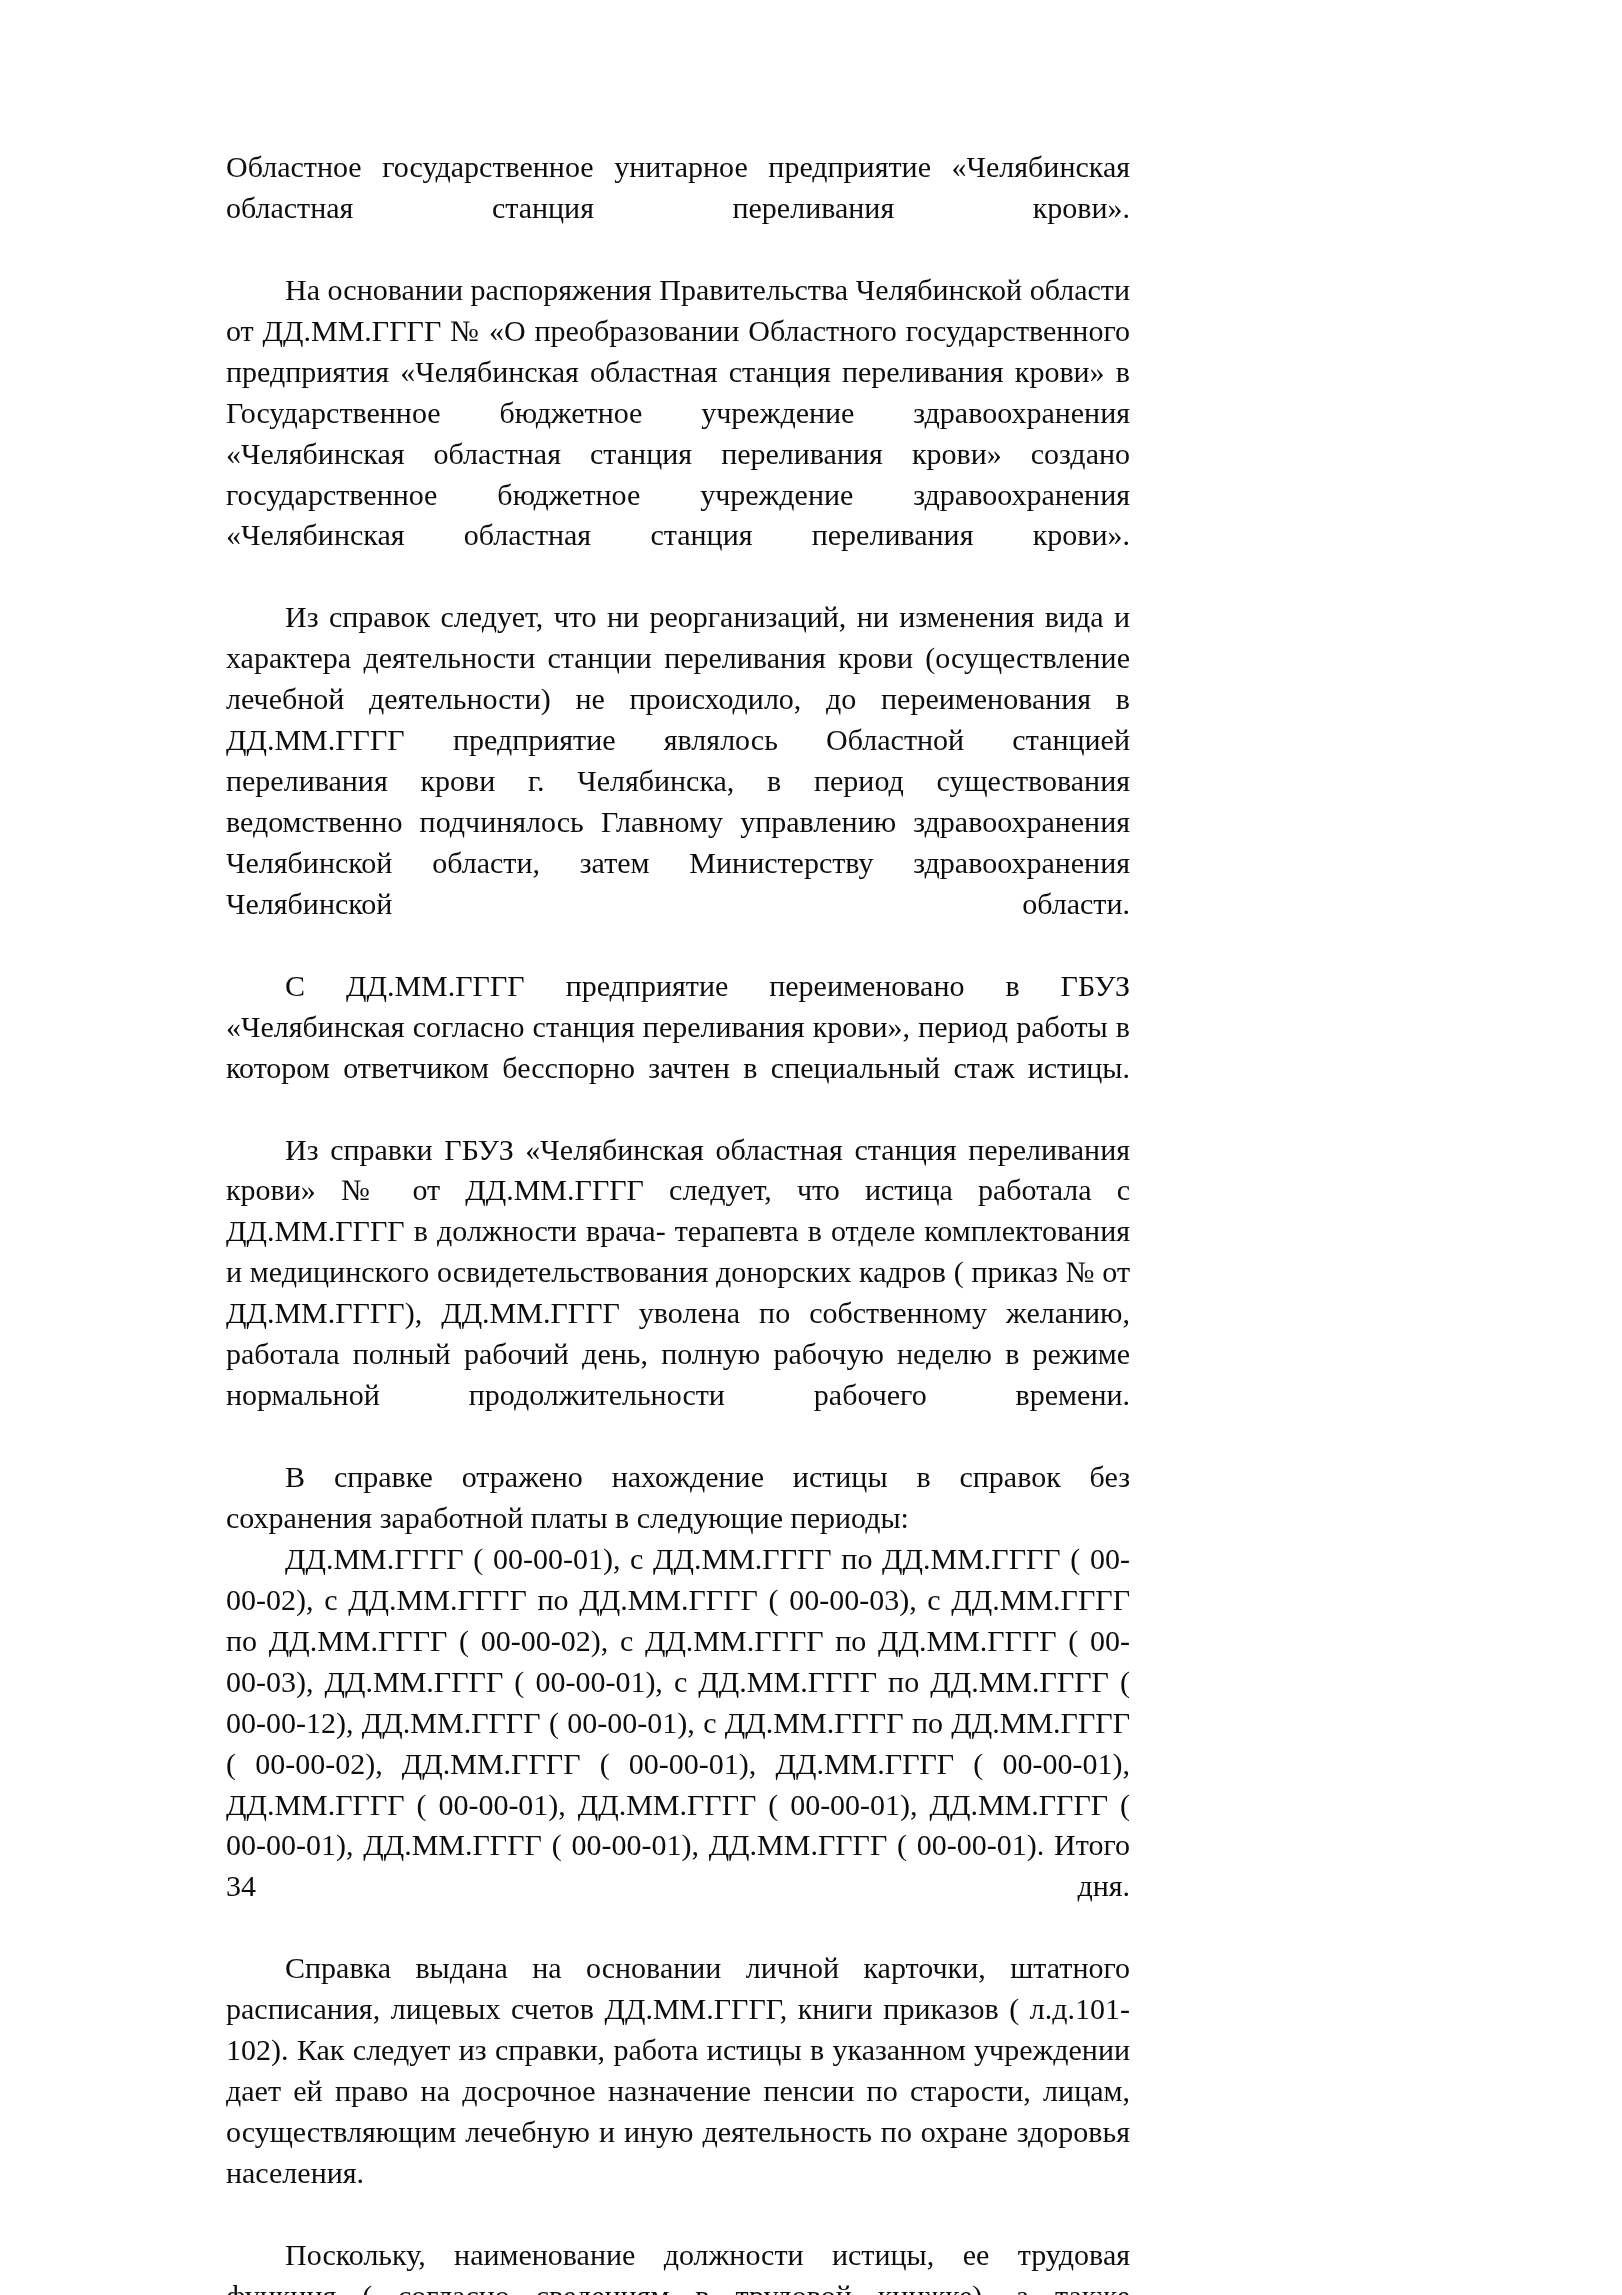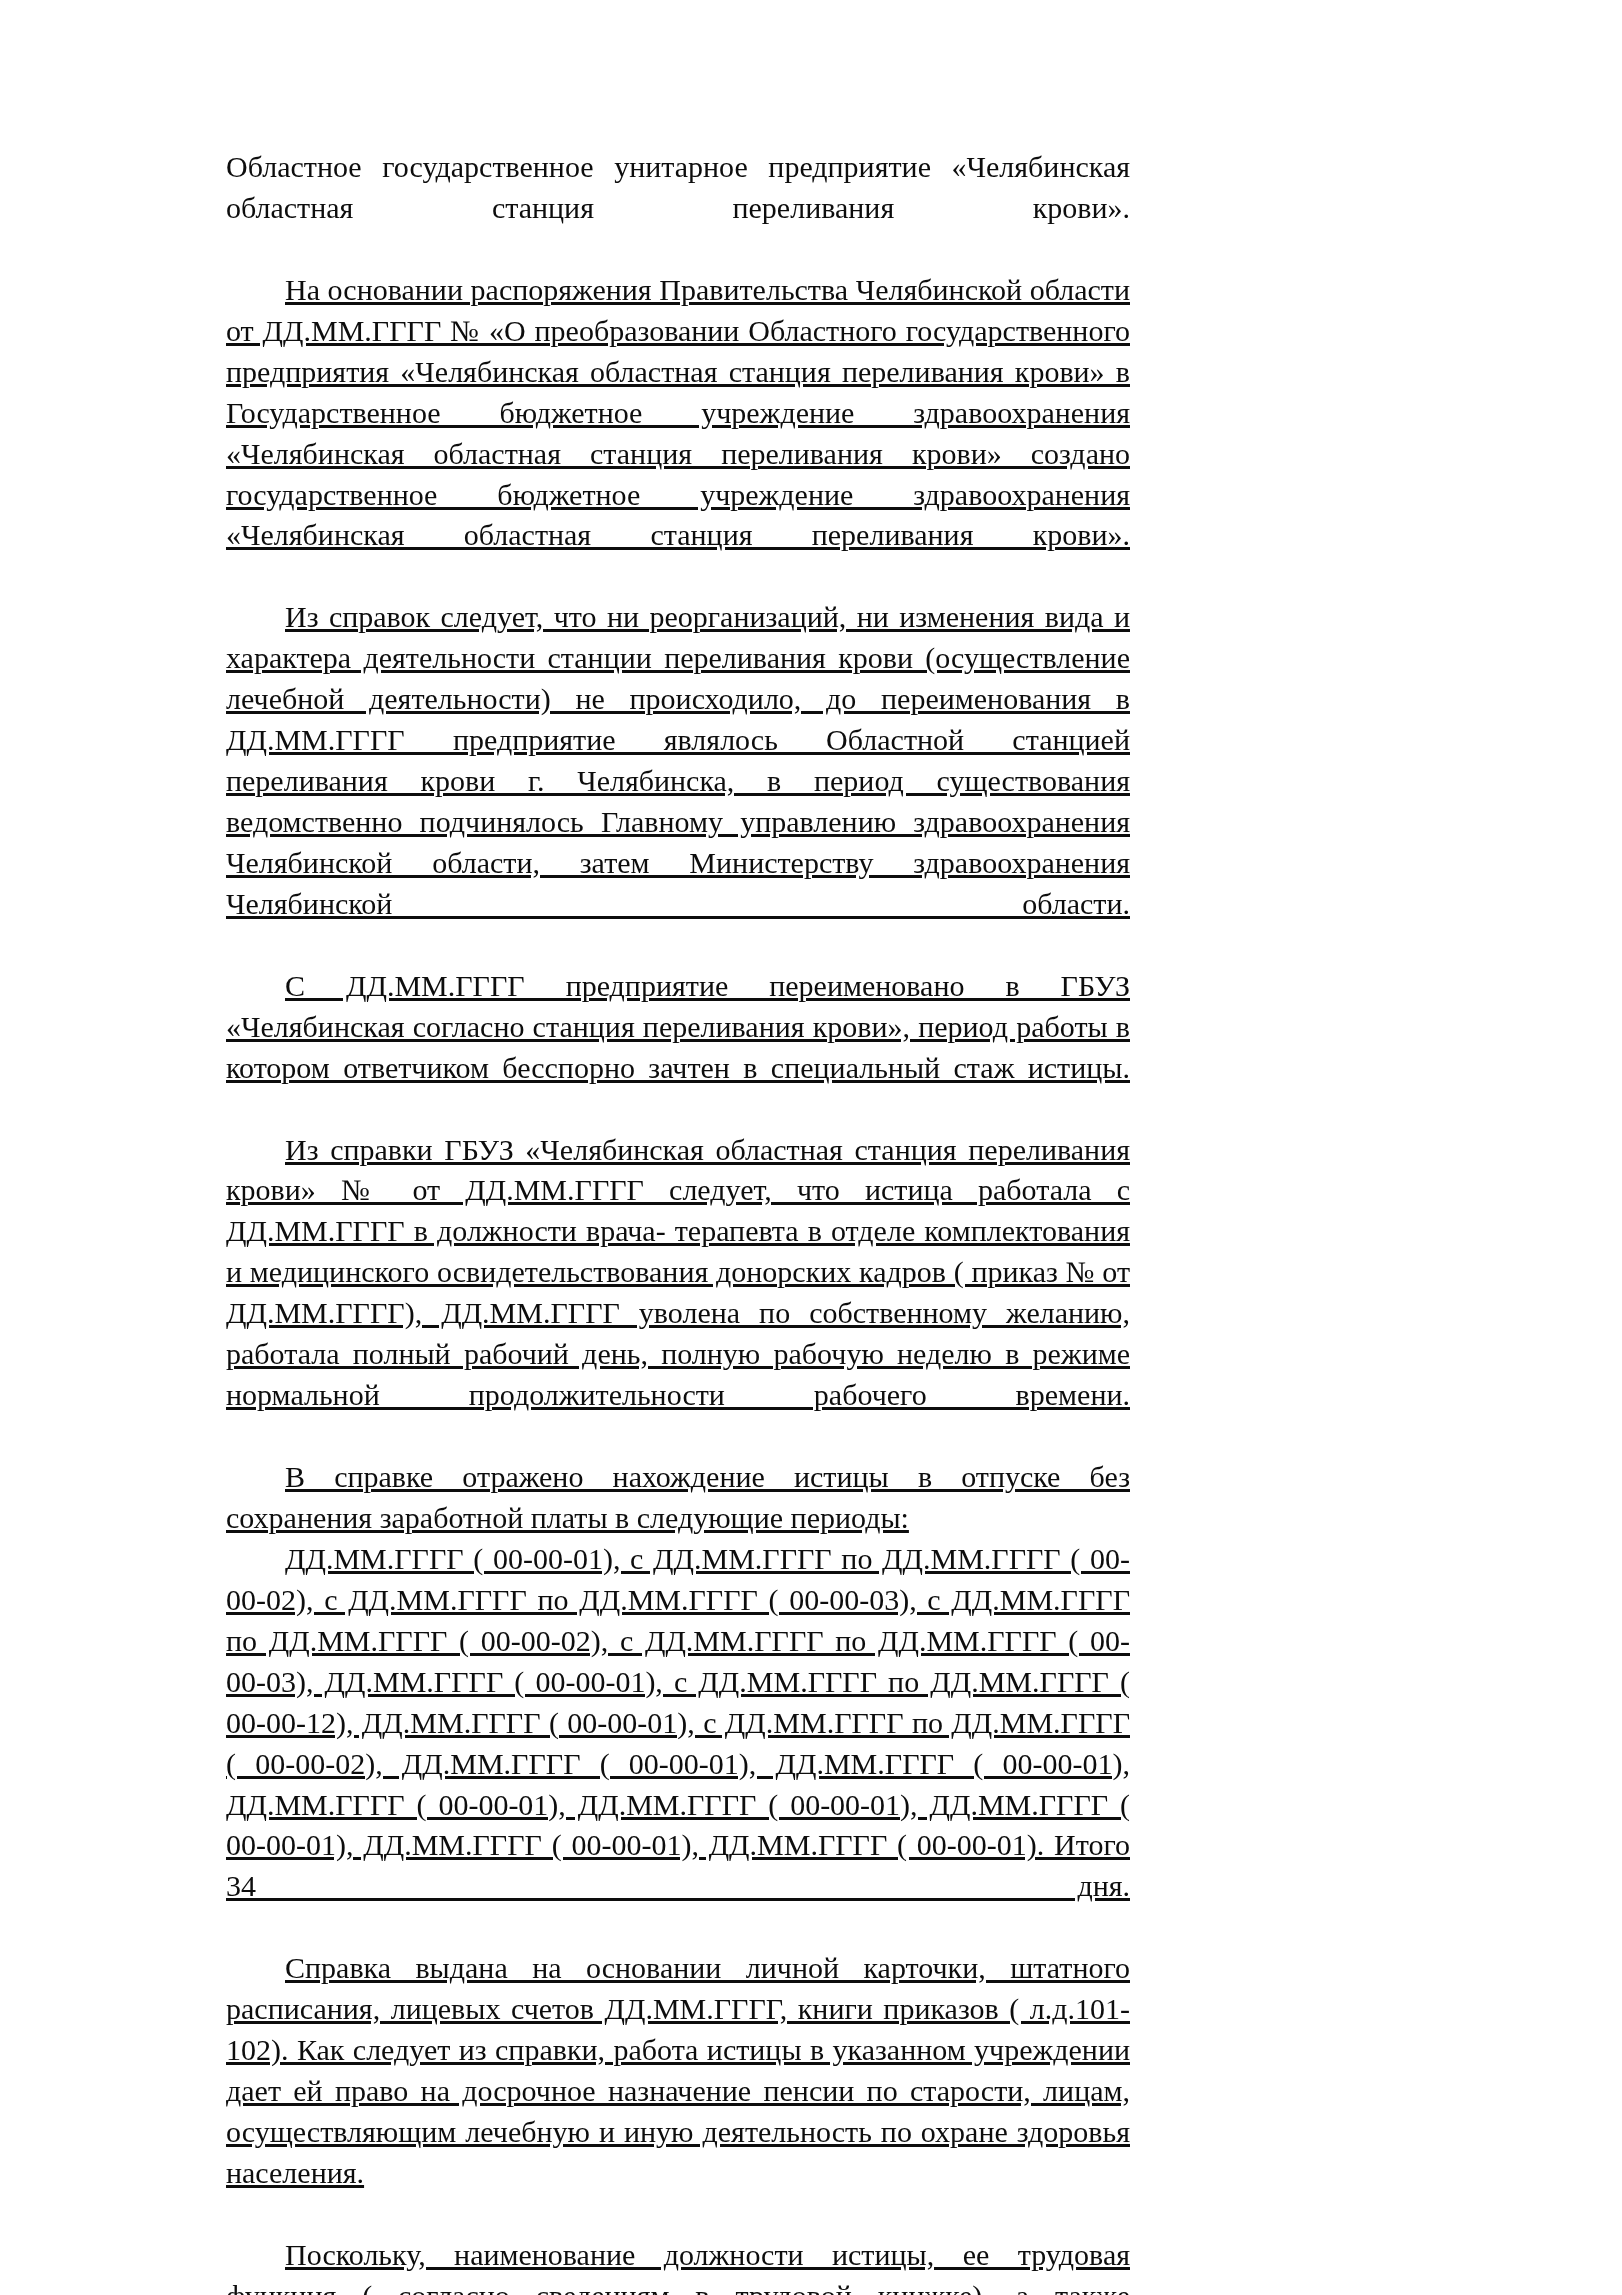--- a/index.html
+++ b/index.html
@@ -28,21 +28,20 @@
     text-justify: inter-word;
     hyphens: none;
   }
   p.para {
     margin: 0;
     text-align: justify;
     text-indent: 0;
   }
   p.indent {
     text-indent: 59px;
-    text-decoration: underline;
   }
   
   p.para::after {
     content: "";
     display: inline-block;
     width: 100%;
   }
   p.noafter::after {
     content: none;
   }
@@ -50,19 +49,19 @@
 </head>
 <body>
 
 <div class="page">
   <div class="doc-body">
     <p class="para">Областное государственное унитарное предприятие «Челябинская областная станция переливания крови».</p>
     <p class="para indent">На основании распоряжения Правительства Челябинской области от ДД.ММ.ГГГГ № «О преобразовании Областного государственного предприятия «Челябинская областная станция переливания крови» в Государственное бюджетное учреждение здравоохранения «Челябинская областная станция переливания крови» создано государственное бюджетное учреждение здравоохранения «Челябинская областная станция переливания крови».</p>
     <p class="para indent">Из справок следует, что ни реорганизаций, ни изменения вида и характера деятельности станции переливания крови (осуществление лечебной деятельности) не происходило, до переименования в ДД.ММ.ГГГГ предприятие являлось Областной станцией переливания крови г. Челябинска, в период существования ведомственно подчинялось Главному управлению здравоохранения Челябинской области, затем Министерству здравоохранения Челябинской области.</p>
     <p class="para indent">С ДД.ММ.ГГГГ предприятие переименовано в ГБУЗ «Челябинская согласно станция переливания крови», период работы в котором ответчиком бесспорно зачтен в специальный стаж истицы.</p>
     <p class="para indent">Из справки ГБУЗ «Челябинская областная станция переливания крови» № от ДД.ММ.ГГГГ следует, что истица работала с ДД.ММ.ГГГГ в должности врача- терапевта в отделе комплектования и медицинского освидетельствования донорских кадров ( приказ № от ДД.ММ.ГГГГ), ДД.ММ.ГГГГ уволена по собственному желанию, работала полный рабочий день, полную рабочую неделю в режиме нормальной продолжительности рабочего времени.</p>
-    <p class="para indent noafter">В справке отражено нахождение истицы в отпуске без сохранения заработной платы в следующие периоды:</p>
+    <p class="para indent noafter">В справке отражено нахождение истицы в справок без сохранения заработной платы в следующие периоды:</p>
     <p class="para indent">ДД.ММ.ГГГГ (  00-00-01),  с ДД.ММ.ГГГГ по ДД.ММ.ГГГГ (  00-00-02),                с ДД.ММ.ГГГГ по ДД.ММ.ГГГГ (                   00-00-03), с ДД.ММ.ГГГГ по ДД.ММ.ГГГГ (                                    00-00-02), с ДД.ММ.ГГГГ по ДД.ММ.ГГГГ (      00-00-03), ДД.ММ.ГГГГ (      00-00-01), с ДД.ММ.ГГГГ по ДД.ММ.ГГГГ (      00-00-12), ДД.ММ.ГГГГ (      00-00-01), с ДД.ММ.ГГГГ по ДД.ММ.ГГГГ (        00-00-02), ДД.ММ.ГГГГ (        00-00-01), ДД.ММ.ГГГГ (  00-00-01), ДД.ММ.ГГГГ (  00-00-01), ДД.ММ.ГГГГ (  00-00-01), ДД.ММ.ГГГГ (  00-00-01), ДД.ММ.ГГГГ (  00-00-01), ДД.ММ.ГГГГ ( 00-00-01). Итого 34 дня.</p>
     <p class="para indent">Справка выдана на основании личной карточки, штатного расписания, лицевых счетов ДД.ММ.ГГГГ, книги приказов ( л.д.101-102). Как следует из справки, работа истицы в указанном учреждении дает ей право на досрочное назначение пенсии по старости, лицам, осуществляющим лечебную и иную деятельность по охране здоровья населения.</p>
     <p class="para indent noafter">Поскольку, наименование должности истицы, ее трудовая функция ( согласно сведениям в трудовой книжке), а также направление деятельности организации не изменялись, суд пришел к выводу, что период работы истицы</p>
   </div>
 </div>
 
 
 </body></html>

